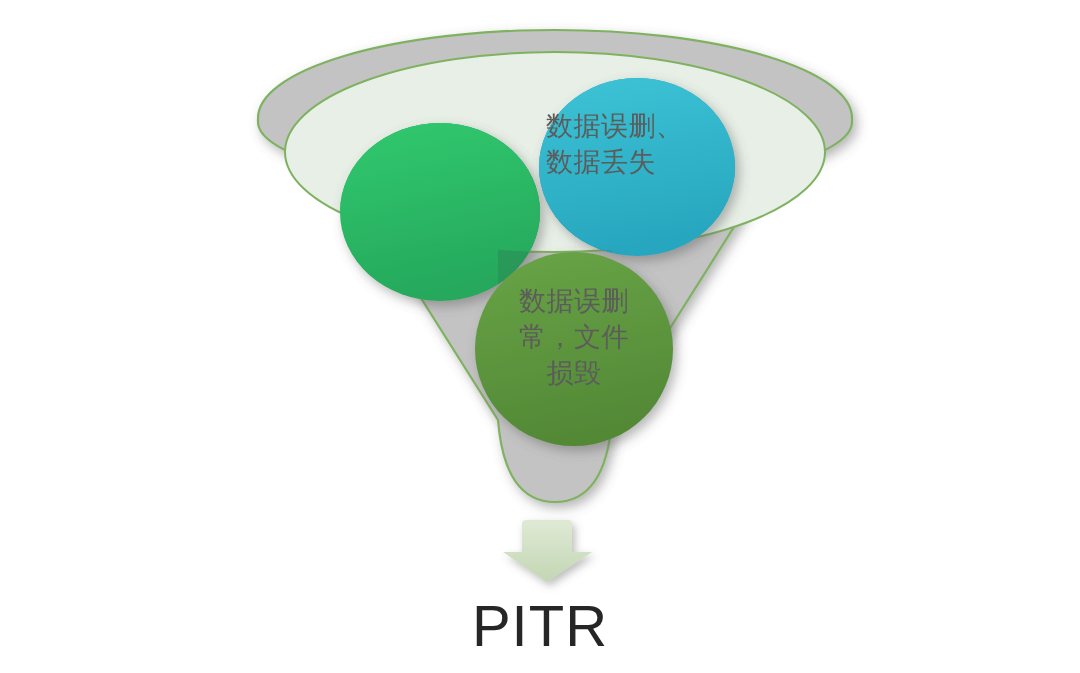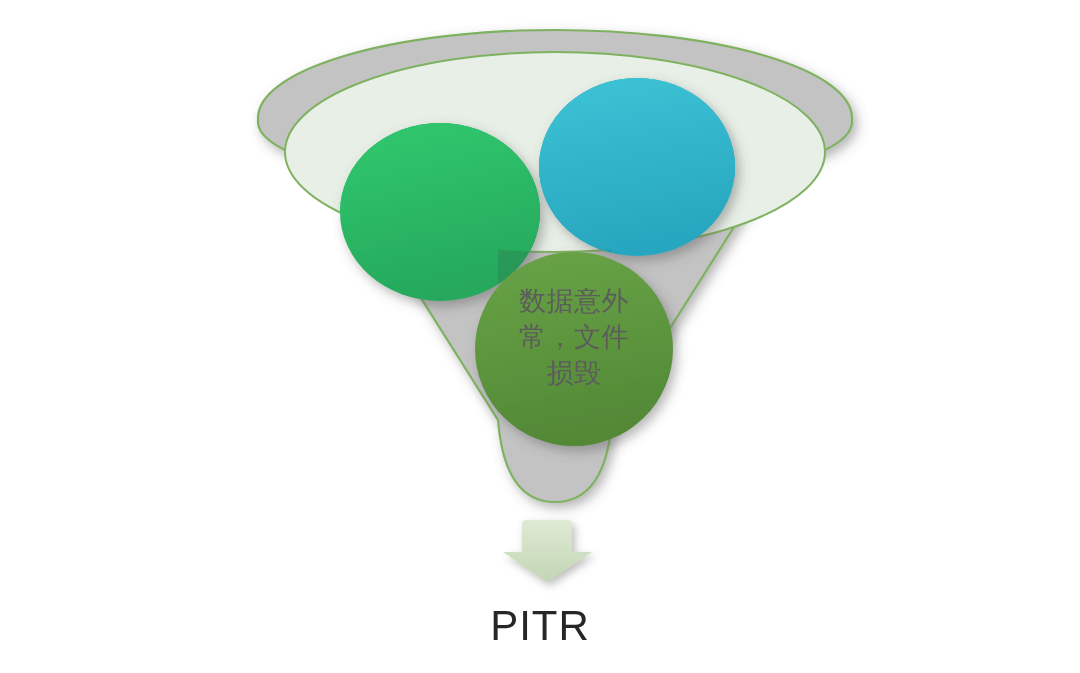--- a/index.html
+++ b/index.html
@@ -50,21 +50,21 @@
   #label-blue   { left: 546px; top: 108px; width: 180px; text-align: left; }
   #label-olive  { left: 492px; top: 283px; width: 164px; }
 
   #pitr-caption {
     position: absolute;
     left: 0;
     top: 595px;
     width: 1080px;
     text-align: center;
     font-family: "Liberation Sans", "DejaVu Sans", sans-serif;
-    font-size: 42px;
+    font-size: 58px;
     line-height: 62px;
     color: #262626;
     letter-spacing: 1px;
     user-select: none;
   }
 </style>
 </head>
 <body>
 
 <div id="stage">
@@ -164,20 +164,22 @@
                L 592,552
                L 547,582
                L 503,552
                L 522,552
                L 522,524
                Q 522,520 526,520 Z" fill="url(#gradArrow)"></path>
     </g>
   </svg>
 
 
+  <div class="bubble-label" id="label-blue">数据误删、
+数据丢失</div>
 
-  <div class="bubble-label" id="label-olive">数据意外
+  <div class="bubble-label" id="label-olive">数据误删
 常，文件
 损毁</div>
 
   <div id="pitr-caption">PITR</div>
 
 </div>
 
 </body></html>

